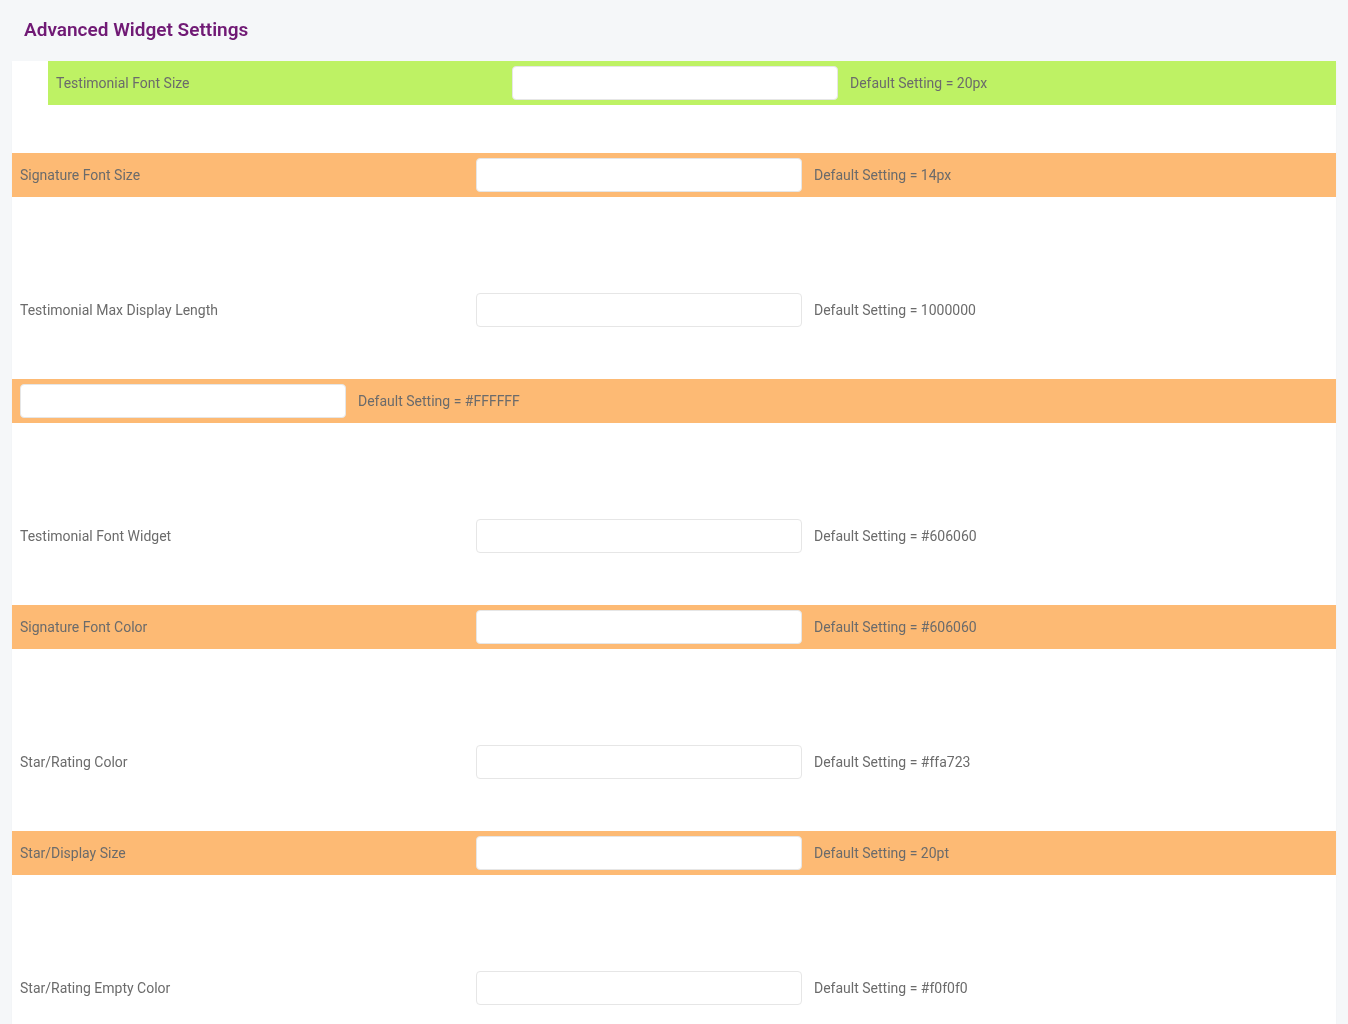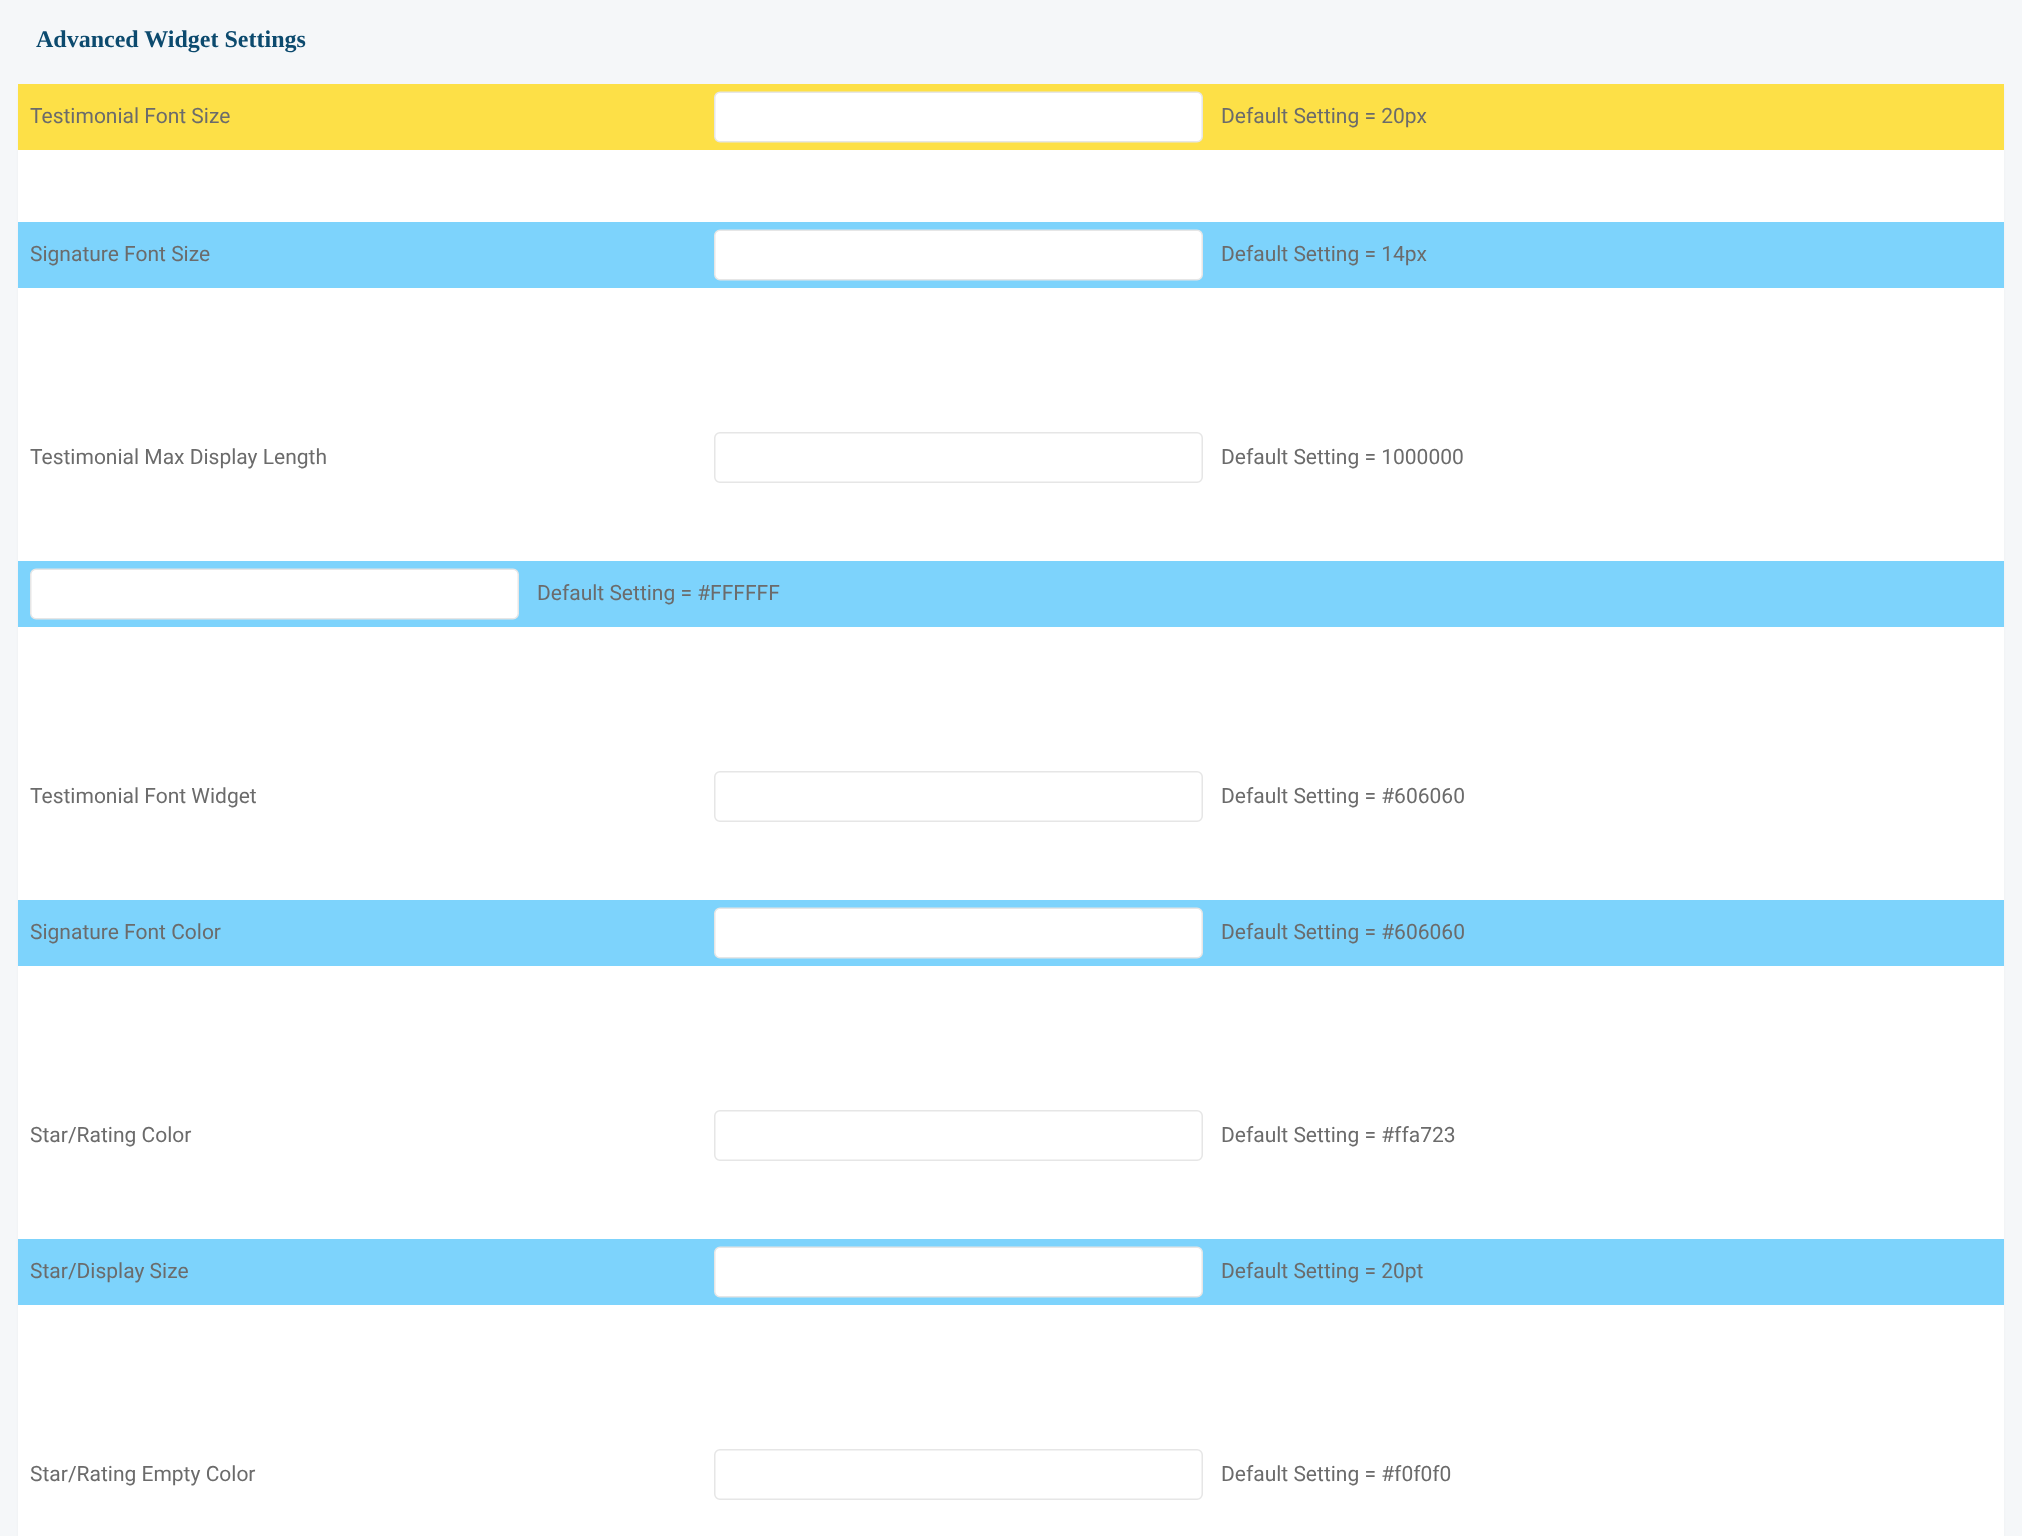--- a/index.html
+++ b/index.html
@@ -9,41 +9,41 @@
       color: #333;
       font-size: 14px;
     }
     .page {
       min-height: 100vh;
     }
     .header {
       padding: 18px 24px 20px 24px;
     }
     .header h1 {
-      font-size: 16px;
+      font-size: 19px;
       font-weight: 600;
-      color: #0c4a6e;
-      font-family: Liberation Serif, serif;
+      color: #701a75;
     }
     .panel {
       background: #ffffff;
       margin: 0 12px;
       box-shadow: 0 1px 2px rgba(0,0,0,0.03);
     }
     .row {
       display: flex;
       align-items: center;
       min-height: 44px;
       padding: 4px 8px;
     }
     .row.highlighted {
-      background: #fde047;
+      background: #bef264;
+      margin-left: 36px;
     }
     .row.striped {
-      background: #7dd3fc;
+      background: #fdba74;
     }
     .spacer-row {
       height: 48px;
       background: #ffffff;
     }
     .cell-label {
       flex: 0 0 456px;
       padding-left: 0;
       color: #6b6b6b;
       font-size: 14px;

